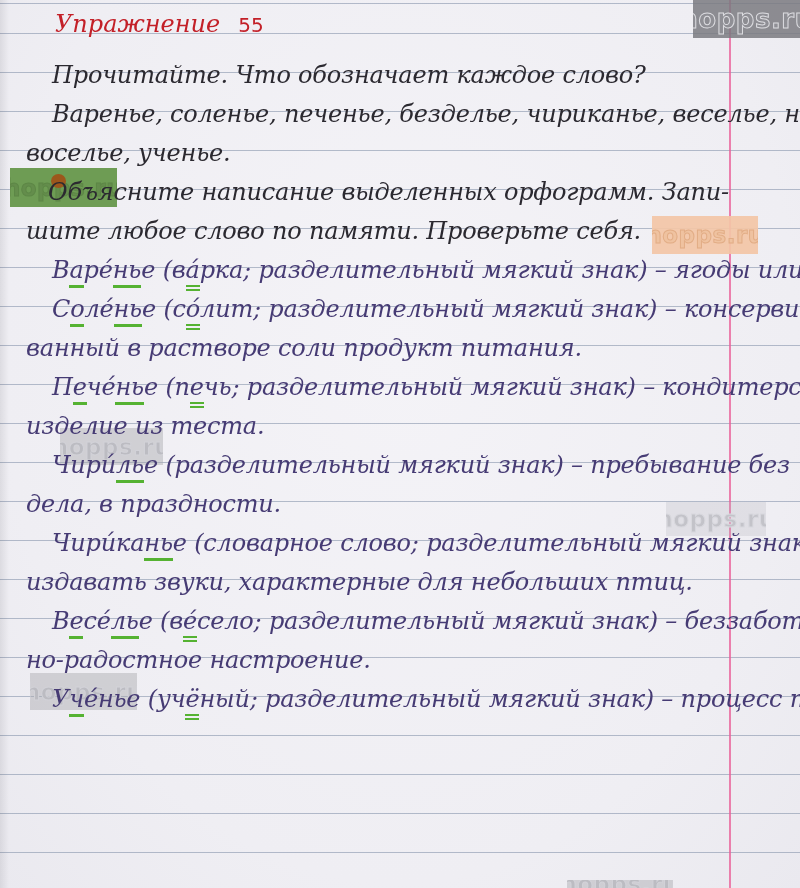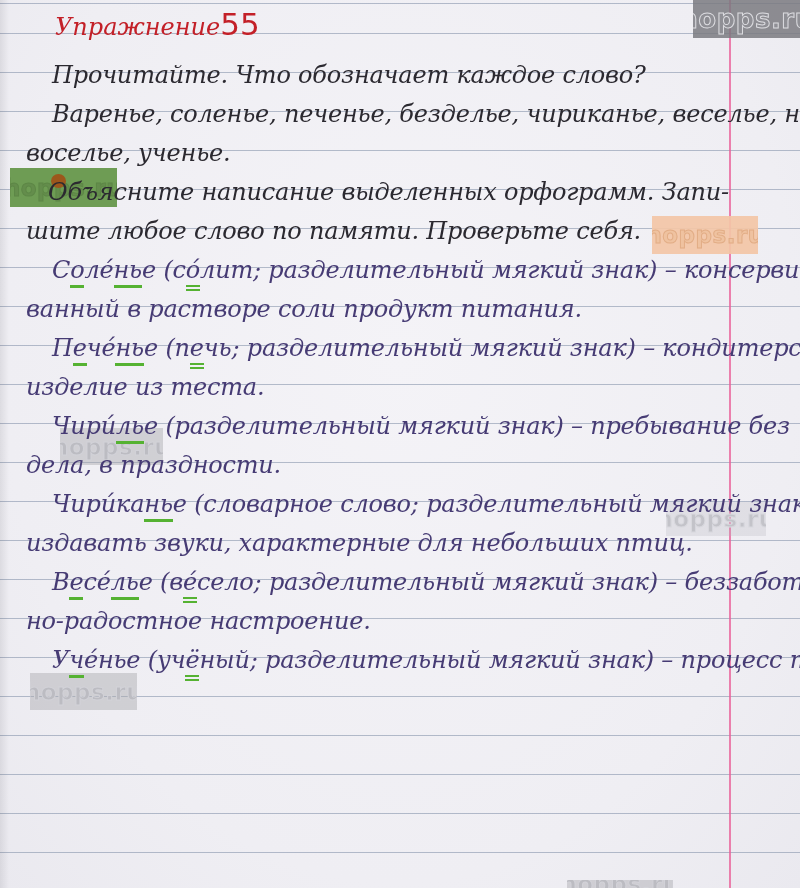--- a/index.html
+++ b/index.html
@@ -24,21 +24,21 @@
   .line span{padding-bottom:1px;}
   .para{padding-left:52px;}
   .cont{padding-left:26px;}
   .bullet{padding-left:48px;}
   .black{color:#2b2930;}
   .purple{color:#463b74;}
   #header-line{
     position:absolute;left:55px;top:5px;z-index:4;height:39px;line-height:39px;
     color:#c32028;font-size:24px;font-style:italic;white-space:nowrap;
   }
-  #header-line .num{margin-left:0;font-style:normal;font-family:"DejaVu Sans",sans-serif;font-size:31px;}
+  #header-line .num{margin-left:18px;font-style:normal;font-family:"DejaVu Sans",sans-serif;font-size:20px;}
   .u1{border-bottom:3px solid #55b232;}
   .u2{border-bottom:6px double #55b232;}
   
   #bullet-dot{
     position:absolute;left:51px;top:174px;width:15px;height:14px;border-radius:50%;
     background:#9c571c;z-index:3;
   }
   
   .wm{
     position:absolute;display:flex;align-items:center;justify-content:center;
@@ -62,20 +62,21 @@
   </div>
 
   <div id="bullet-dot"></div>
 
   <div id="text-layer">
       <div class="line black para"><span>Прочитайте. Что обозначает каждое слово?</span></div>
       <div class="line black para"><span>Варенье, соленье, печенье, безделье, чириканье, веселье, но-</span></div>
       <div class="line black cont"><span>воселье, ученье.</span></div>
       <div class="line black bullet"><span>Объясните написание выделенных орфограмм. Запи-</span></div>
       <div class="line black cont"><span>шите любое слово по памяти. Проверьте себя.</span></div>
+      <div class="line purple para"><span>В</span><span class="u1">а</span><span>ре́</span><span class="u1">нь</span><span>е (в</span><span class="u2">а́</span><span>рка; разделительный мягкий знак) – ягоды или</span></div>
       <div class="line purple para"><span>С</span><span class="u1">о</span><span>ле́</span><span class="u1">нь</span><span>е (с</span><span class="u2">о́</span><span>лит; разделительный мягкий знак) – консервиро-</span></div>
       <div class="line purple cont"><span>ванный в растворе соли продукт питания.</span></div>
       <div class="line purple para"><span>П</span><span class="u1">е</span><span>че́</span><span class="u1">нь</span><span>е (п</span><span class="u2">е</span><span>чь; разделительный мягкий знак) – кондитерское</span></div>
       <div class="line purple cont"><span>изделие из теста.</span></div>
       <div class="line purple para"><span>Чири́</span><span class="u1">ль</span><span>е (разделительный мягкий знак) – пребывание без</span></div>
       <div class="line purple cont"><span>дела, в праздности.</span></div>
       <div class="line purple para"><span>Чири́ка</span><span class="u1">нь</span><span>е (словарное слово; разделительный мягкий знак) –</span></div>
       <div class="line purple cont"><span>издавать звуки, характерные для небольших птиц.</span></div>
       <div class="line purple para"><span>В</span><span class="u1">е</span><span>се́</span><span class="u1">ль</span><span>е (в</span><span class="u2">е́</span><span>село; разделительный мягкий знак) – беззабот-</span></div>
       <div class="line purple cont"><span>но-радостное настроение.</span></div>

